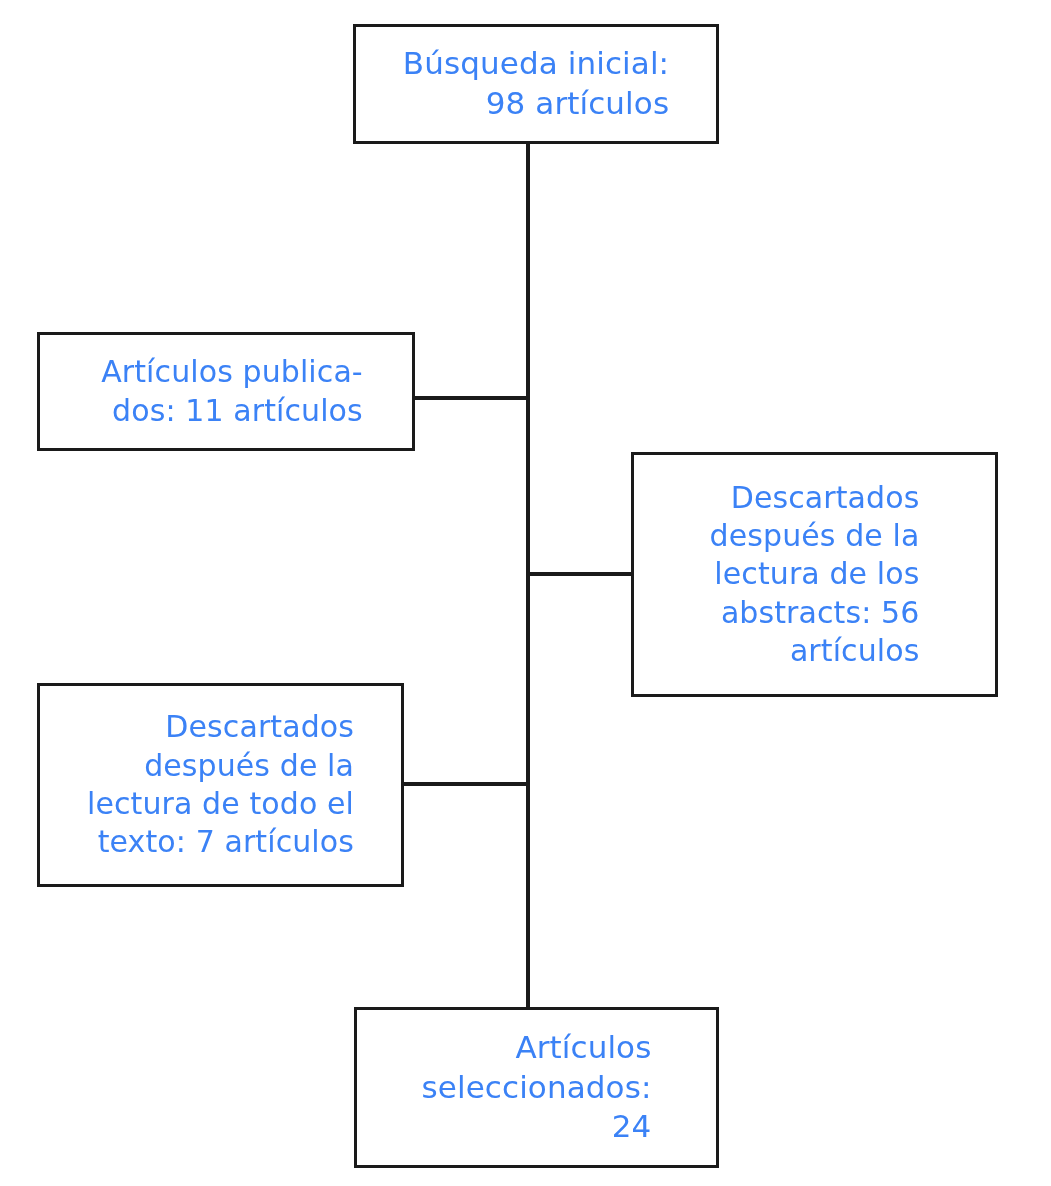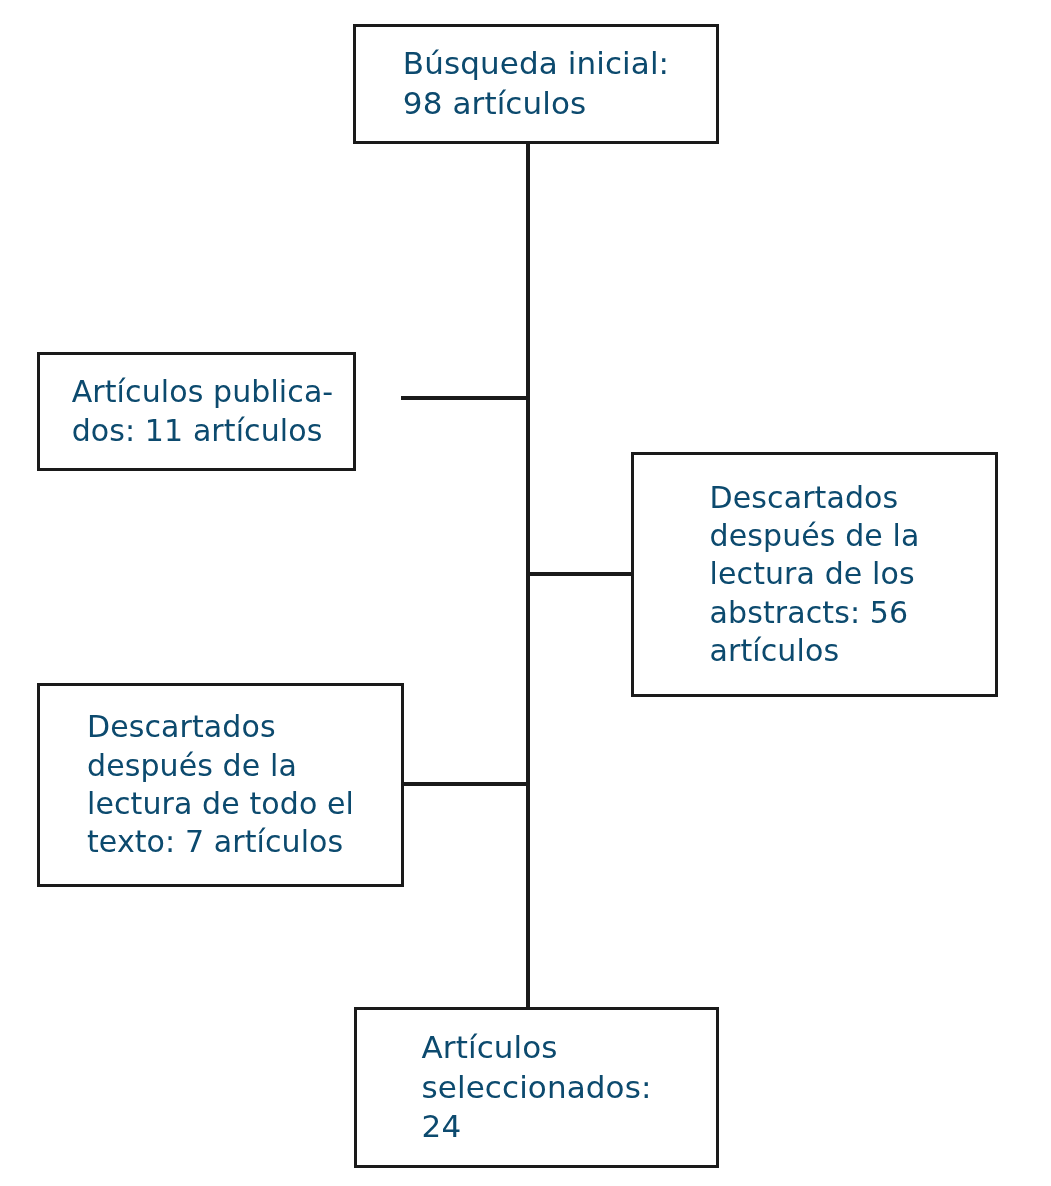--- a/index.html
+++ b/index.html
@@ -16,36 +16,36 @@
     font-family: "DejaVu Sans", "Liberation Sans", sans-serif;
   }
   .node {
     position: absolute;
     box-sizing: border-box;
     border: 3px solid #1a1a1a;
     background: #ffffff;
     display: flex;
     align-items: center;
     justify-content: center;
-    text-align: left;
-    color: #0c4a6e;
+    text-align: right;
+    color: #3b82f6;
     z-index: 2;
   }
   .node-label {
     display: block;
     white-space: pre-line;
     line-height: 1.28;
     letter-spacing: 0.1px;
     font-weight: 400;
   }
   
   #node-initial-search { left: 353px; top: 24px;   width: 366px; height: 120px; }
   #node-initial-search .node-label { font-size: 31px; }
 
-  #node-published       { left: 37px;  top: 352px;  width: 319px; height: 119px; padding-left: 12px; }
+  #node-published       { left: 37px;  top: 332px;  width: 378px; height: 119px; padding-left: 12px; }
   #node-published .node-label { font-size: 30px; }
 
   #node-discarded-abstracts { left: 631px; top: 452px; width: 367px; height: 245px; }
   #node-discarded-abstracts .node-label { font-size: 30px; }
 
   #node-discarded-fulltext  { left: 37px;  top: 683px; width: 367px; height: 204px; }
   #node-discarded-fulltext .node-label { font-size: 30px; }
 
   #node-selected        { left: 354px; top: 1007px; width: 365px; height: 161px; }
   #node-selected .node-label { font-size: 31px; }

